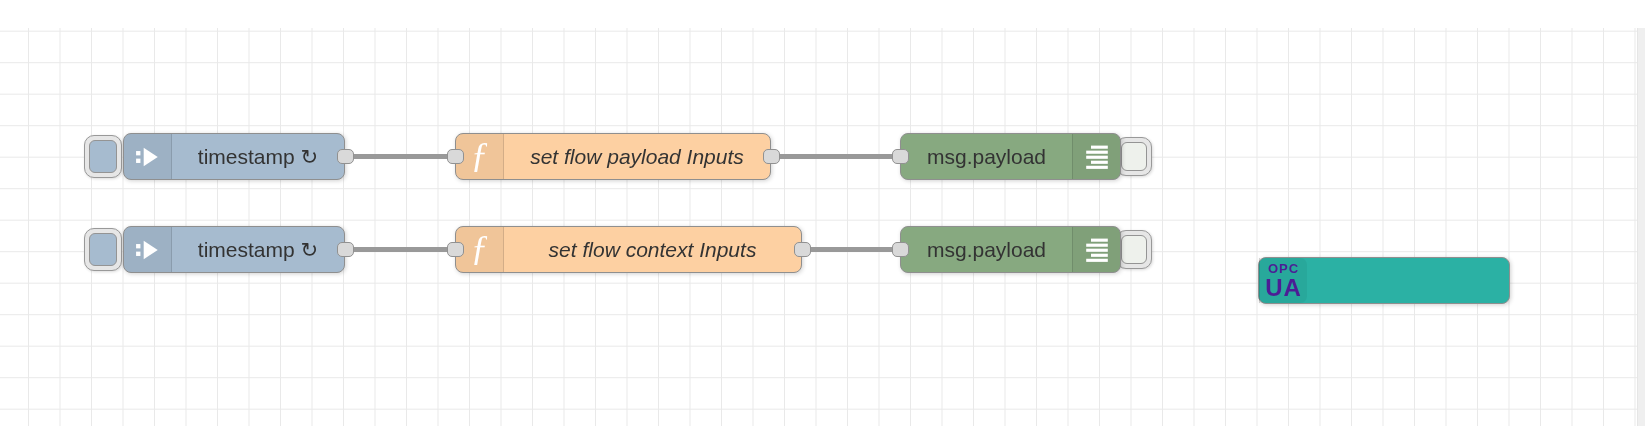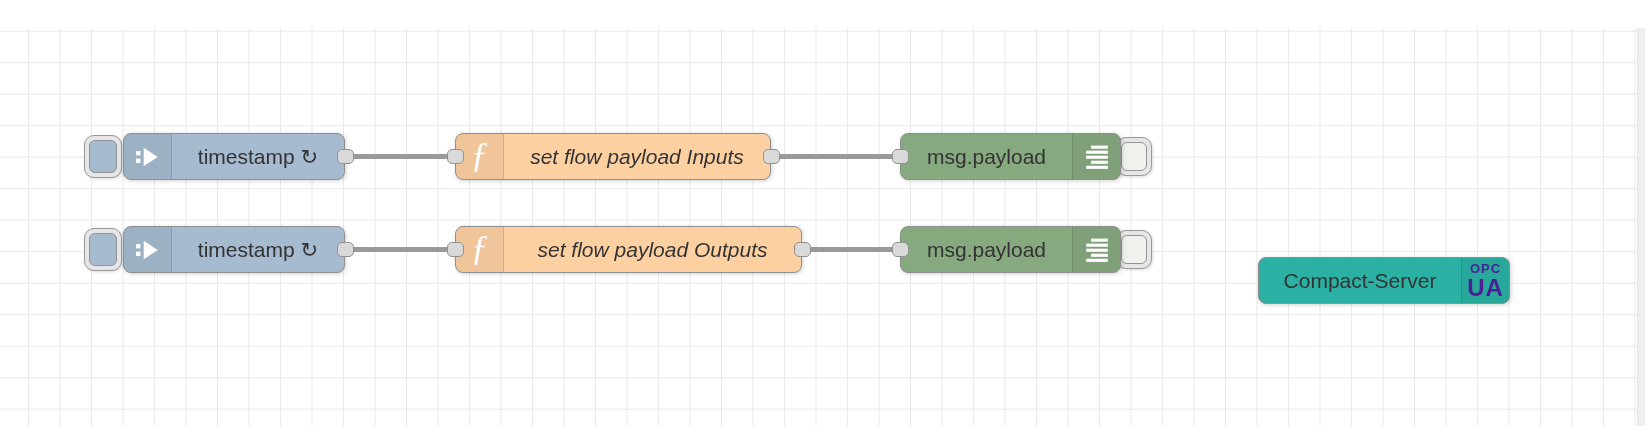--- a/index.html
+++ b/index.html
@@ -147,38 +147,37 @@
         <path d="M8 3.5 L21 12 L8 20.5 Z"></path>
       </svg>
     </div>
     <div class="node-label">timestamp ↻</div>
   </div>
 
   <div class="node node-function" style="left:455px;top:198px;width:347px;">
     <div class="icon-area left">
       <span class="fn-glyph">ƒ</span>
     </div>
-    <div class="node-label italic">set flow payload Outputs</div>
+    <div class="node-label italic">set flow context Inputs</div>
   </div>
 
   <div class="node node-debug" style="left:900px;top:198px;width:221px;">
     <div class="node-label">msg.payload</div>
     <div class="icon-area right">
       <svg width="22" height="24" viewBox="0 0 18 20" fill="#ffffff">
         <rect x="4" y="0.5" width="14" height="2.6"></rect>
         <rect x="0" y="4.7" width="18" height="2.6"></rect>
         <rect x="0" y="8.9" width="18" height="2.6"></rect>
         <rect x="4" y="13.1" width="14" height="2.6"></rect>
         <rect x="0" y="17.3" width="18" height="2.6"></rect>
       </svg>
     </div>
   </div>
 
   <div class="node node-server" style="left:1258px;top:229px;width:252px;">
-    <div class="node-label">Compact-Server</div>
     <div class="icon-area right">
       <div class="opcua-badge">
         <span class="l1">OPC</span>
         <span class="l2">UA</span>
       </div>
     </div>
   </div>
 
   <div class="port" style="left:336.5px;top:120.5px;"></div>
   <div class="port" style="left:446.5px;top:120.5px;"></div>

